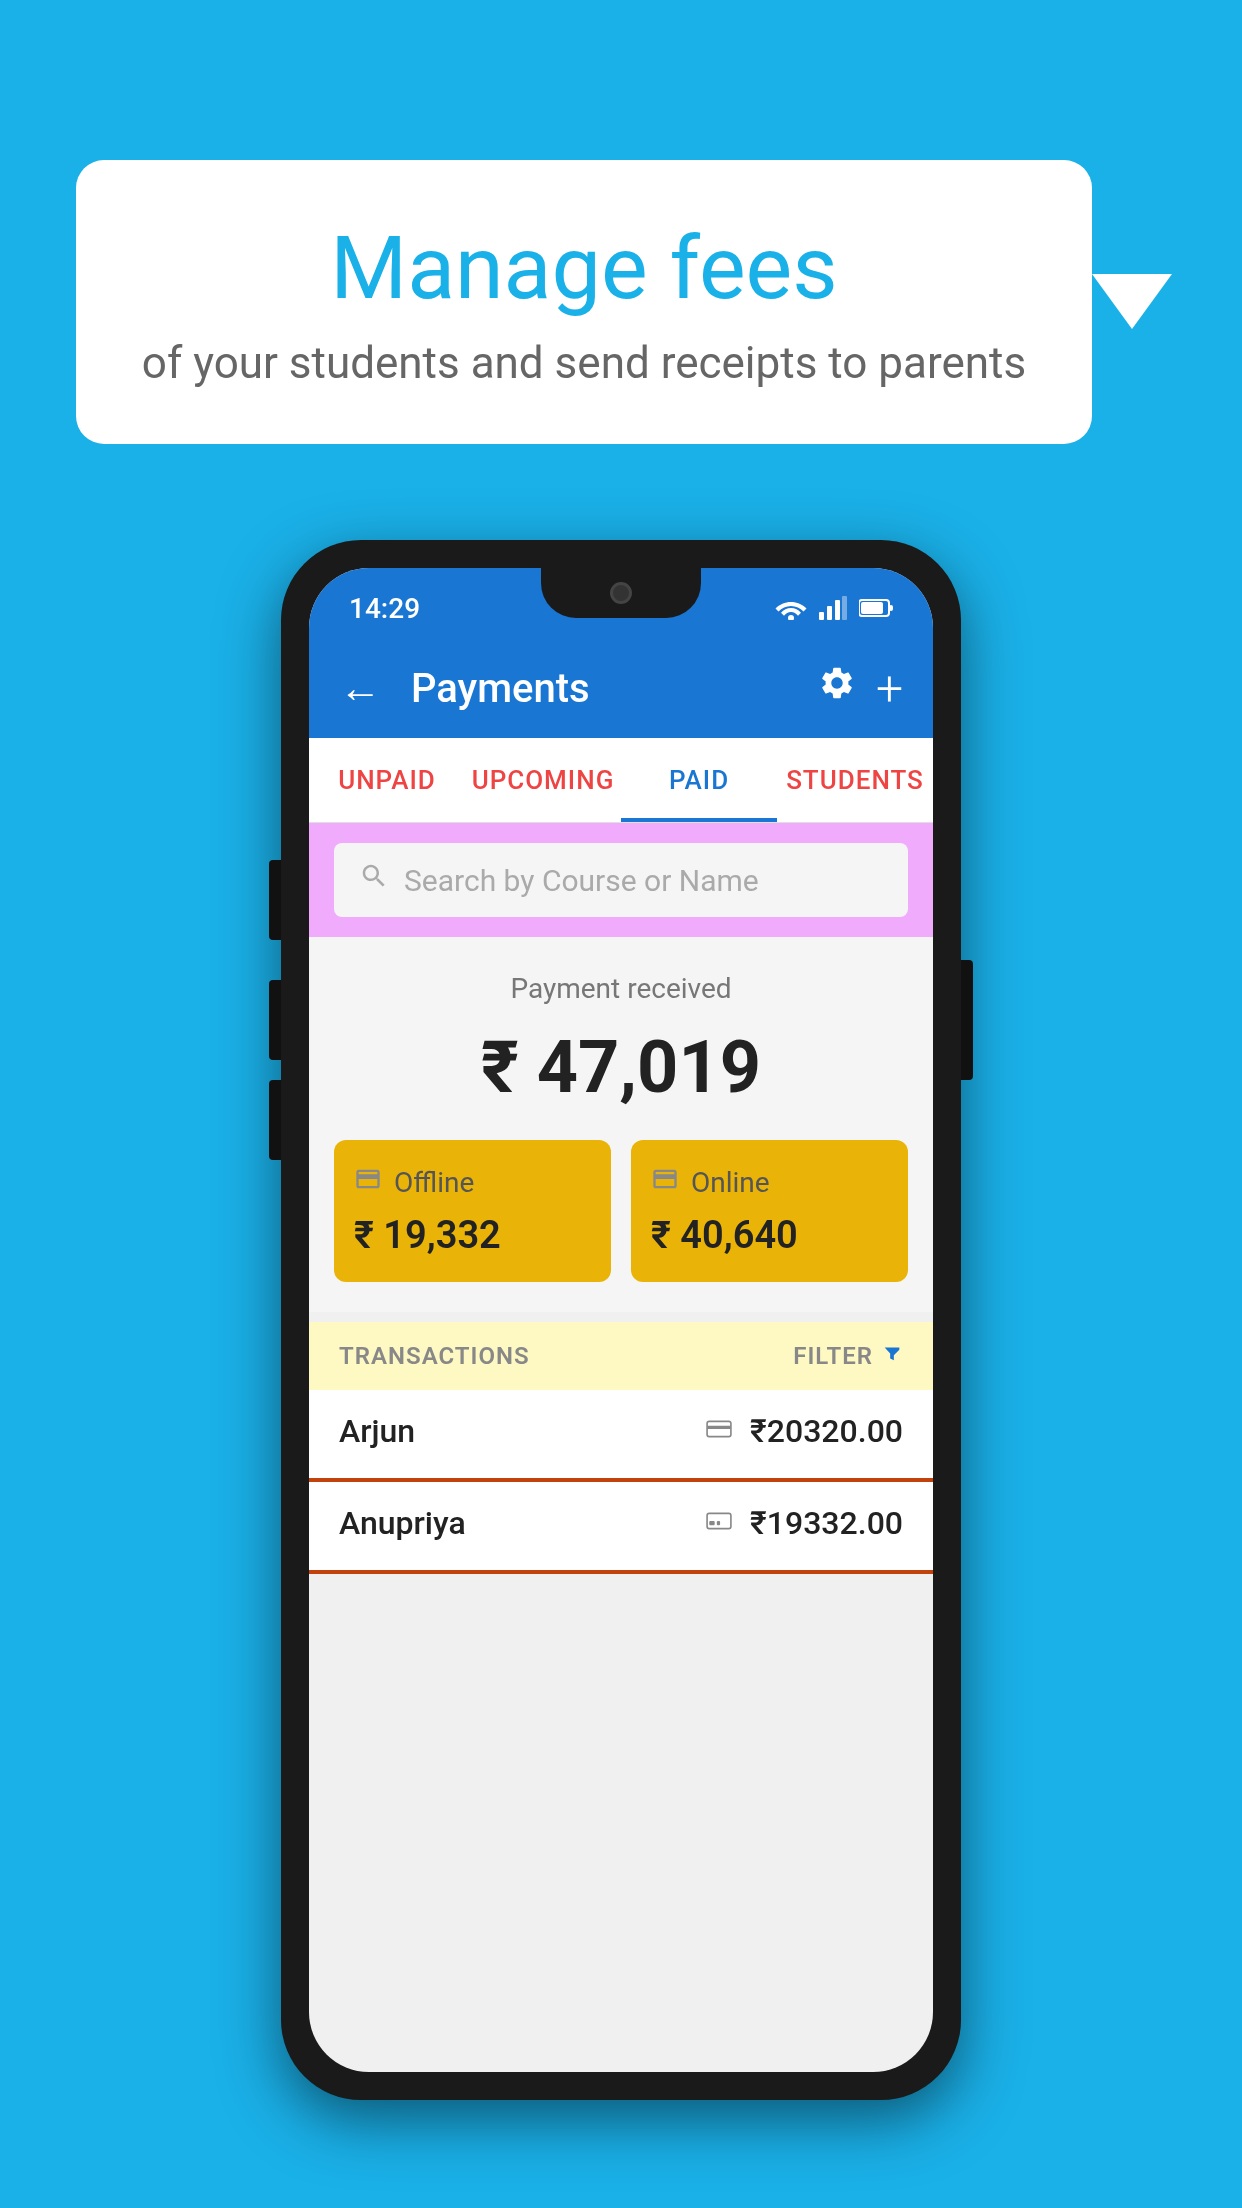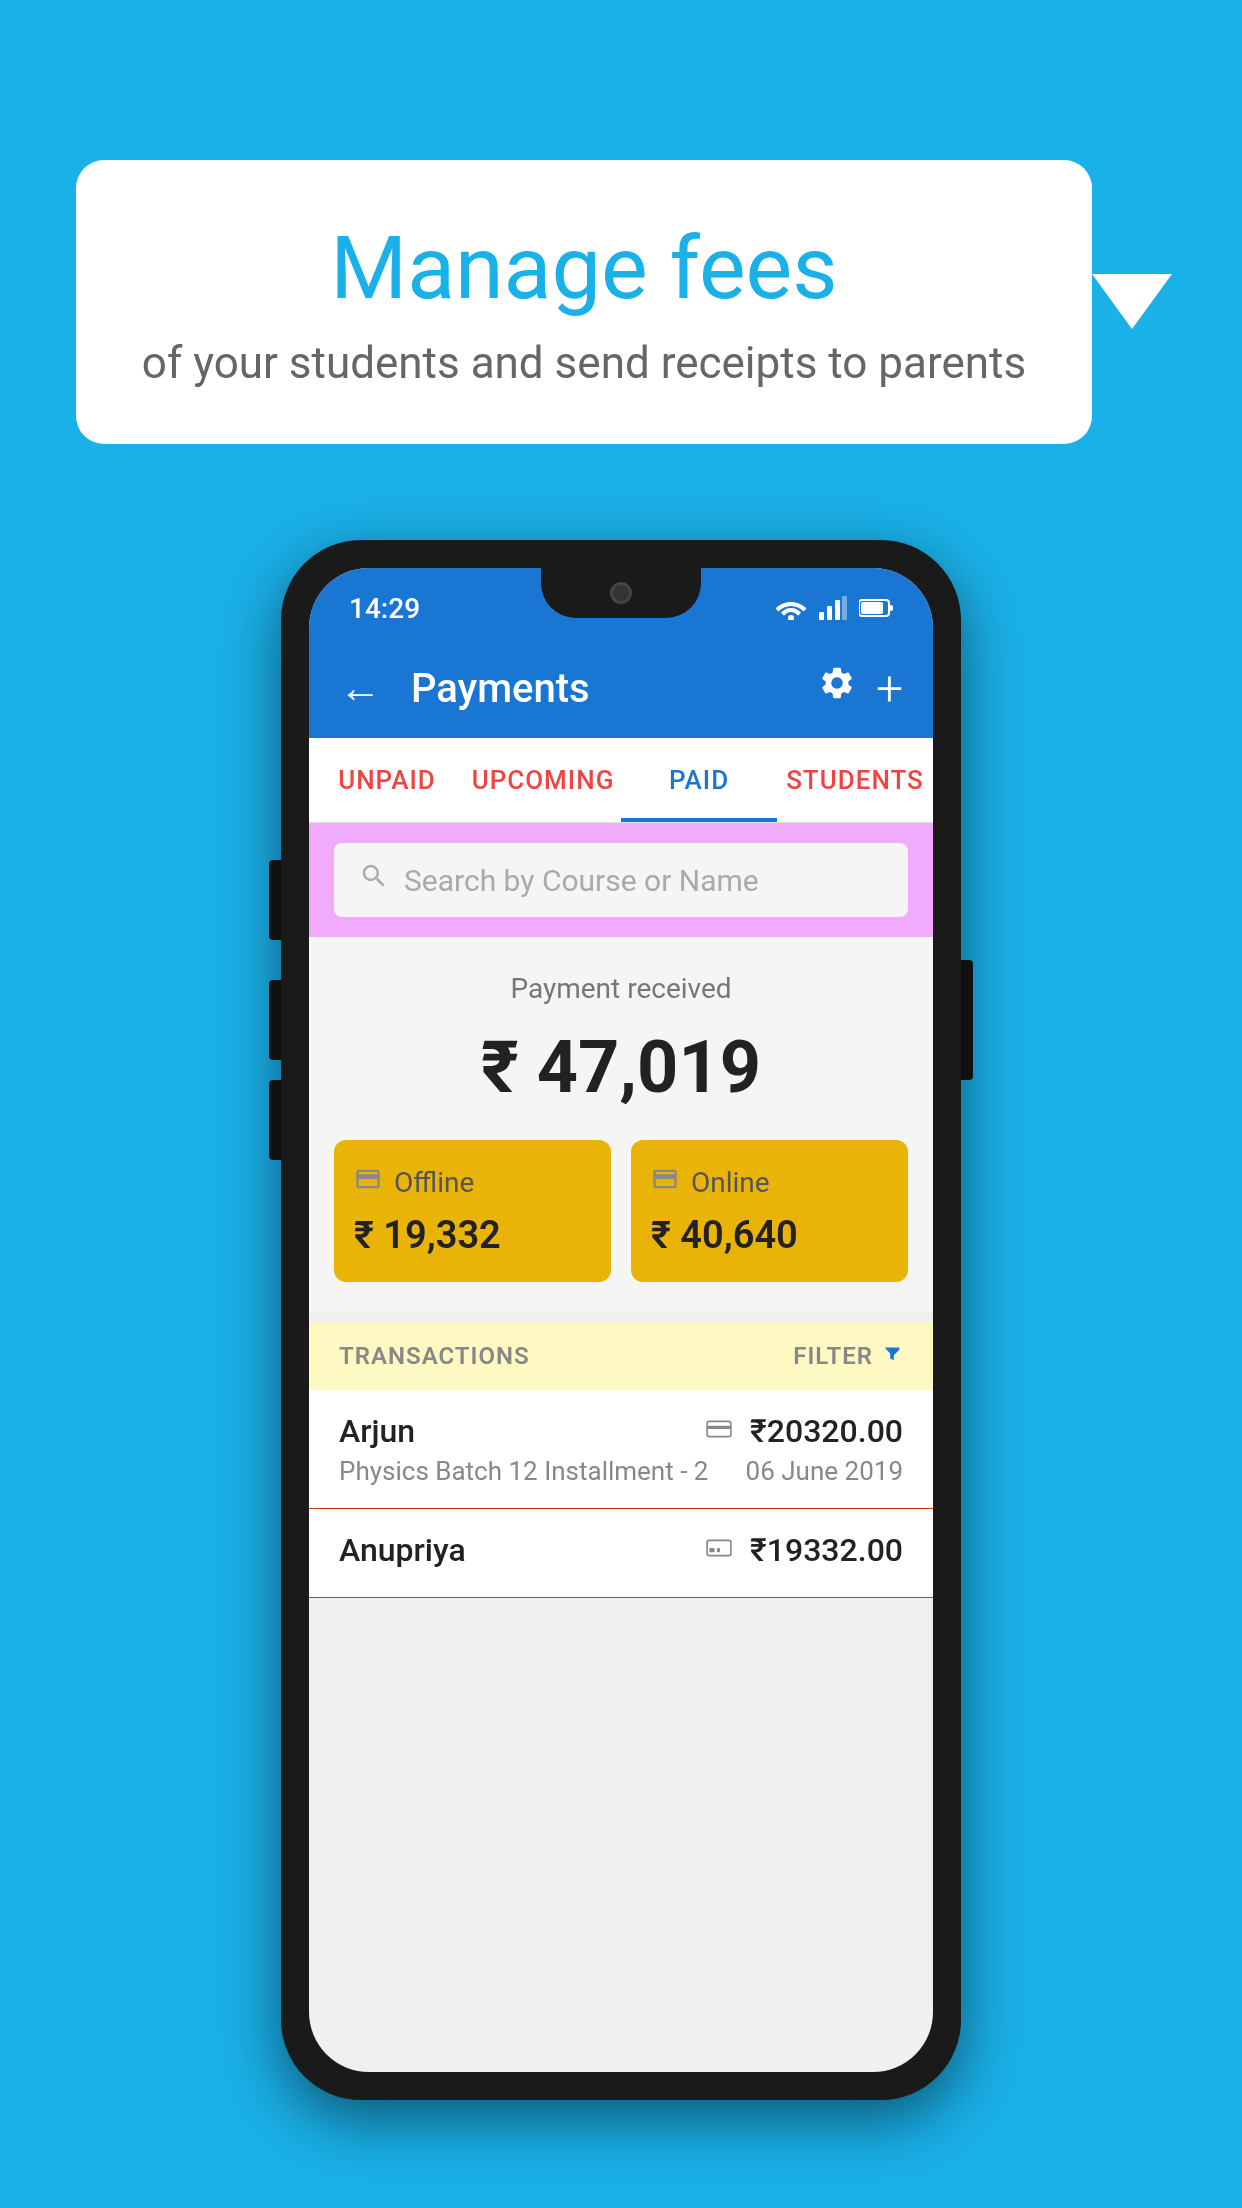--- a/index.html
+++ b/index.html
@@ -352,21 +352,21 @@
       font-size: 24px;
     }
 
     
     .transactions-list {
       background: white;
     }
 
     .transaction-item {
       padding: 22px 30px;
-      border-bottom: 1px solid #c2410c;
+      border-bottom: 4px solid #c2410c;
       text-align: right;
     }
 
     .transaction-row-top {
       display: flex;
       justify-content: space-between;
       align-items: center;
       margin-bottom: 6px;
     }
 
@@ -546,24 +546,20 @@
           <span class="transaction-name">Arjun</span>
           <div class="transaction-amount-row">
             <span class="payment-method-icon">
               <svg width="26" height="20" viewBox="0 0 24 18" fill="#888">
                 <rect x="1" y="2" width="22" height="14" rx="2" stroke="#888" stroke-width="1.5" fill="none"></rect>
                 <rect x="1" y="6" width="22" height="3" fill="#888"></rect>
               </svg>
             </span>
             <span class="transaction-amount">₹20320.00</span>
           </div>
-        </div>
-        <div class="transaction-row-bottom">
-          <span class="transaction-course">Physics Batch 12 Installment - 2</span>
-          <span class="transaction-date">06 June 2019</span>
         </div>
       </div>
 
       <div class="transaction-item">
         <div class="transaction-row-top">
           <span class="transaction-name">Anupriya</span>
           <div class="transaction-amount-row">
             <span class="payment-method-icon">
               <svg width="26" height="20" viewBox="0 0 24 18" fill="#888">
                 <rect x="1" y="2" width="22" height="14" rx="2" stroke="#888" stroke-width="1.5" fill="none"></rect>

